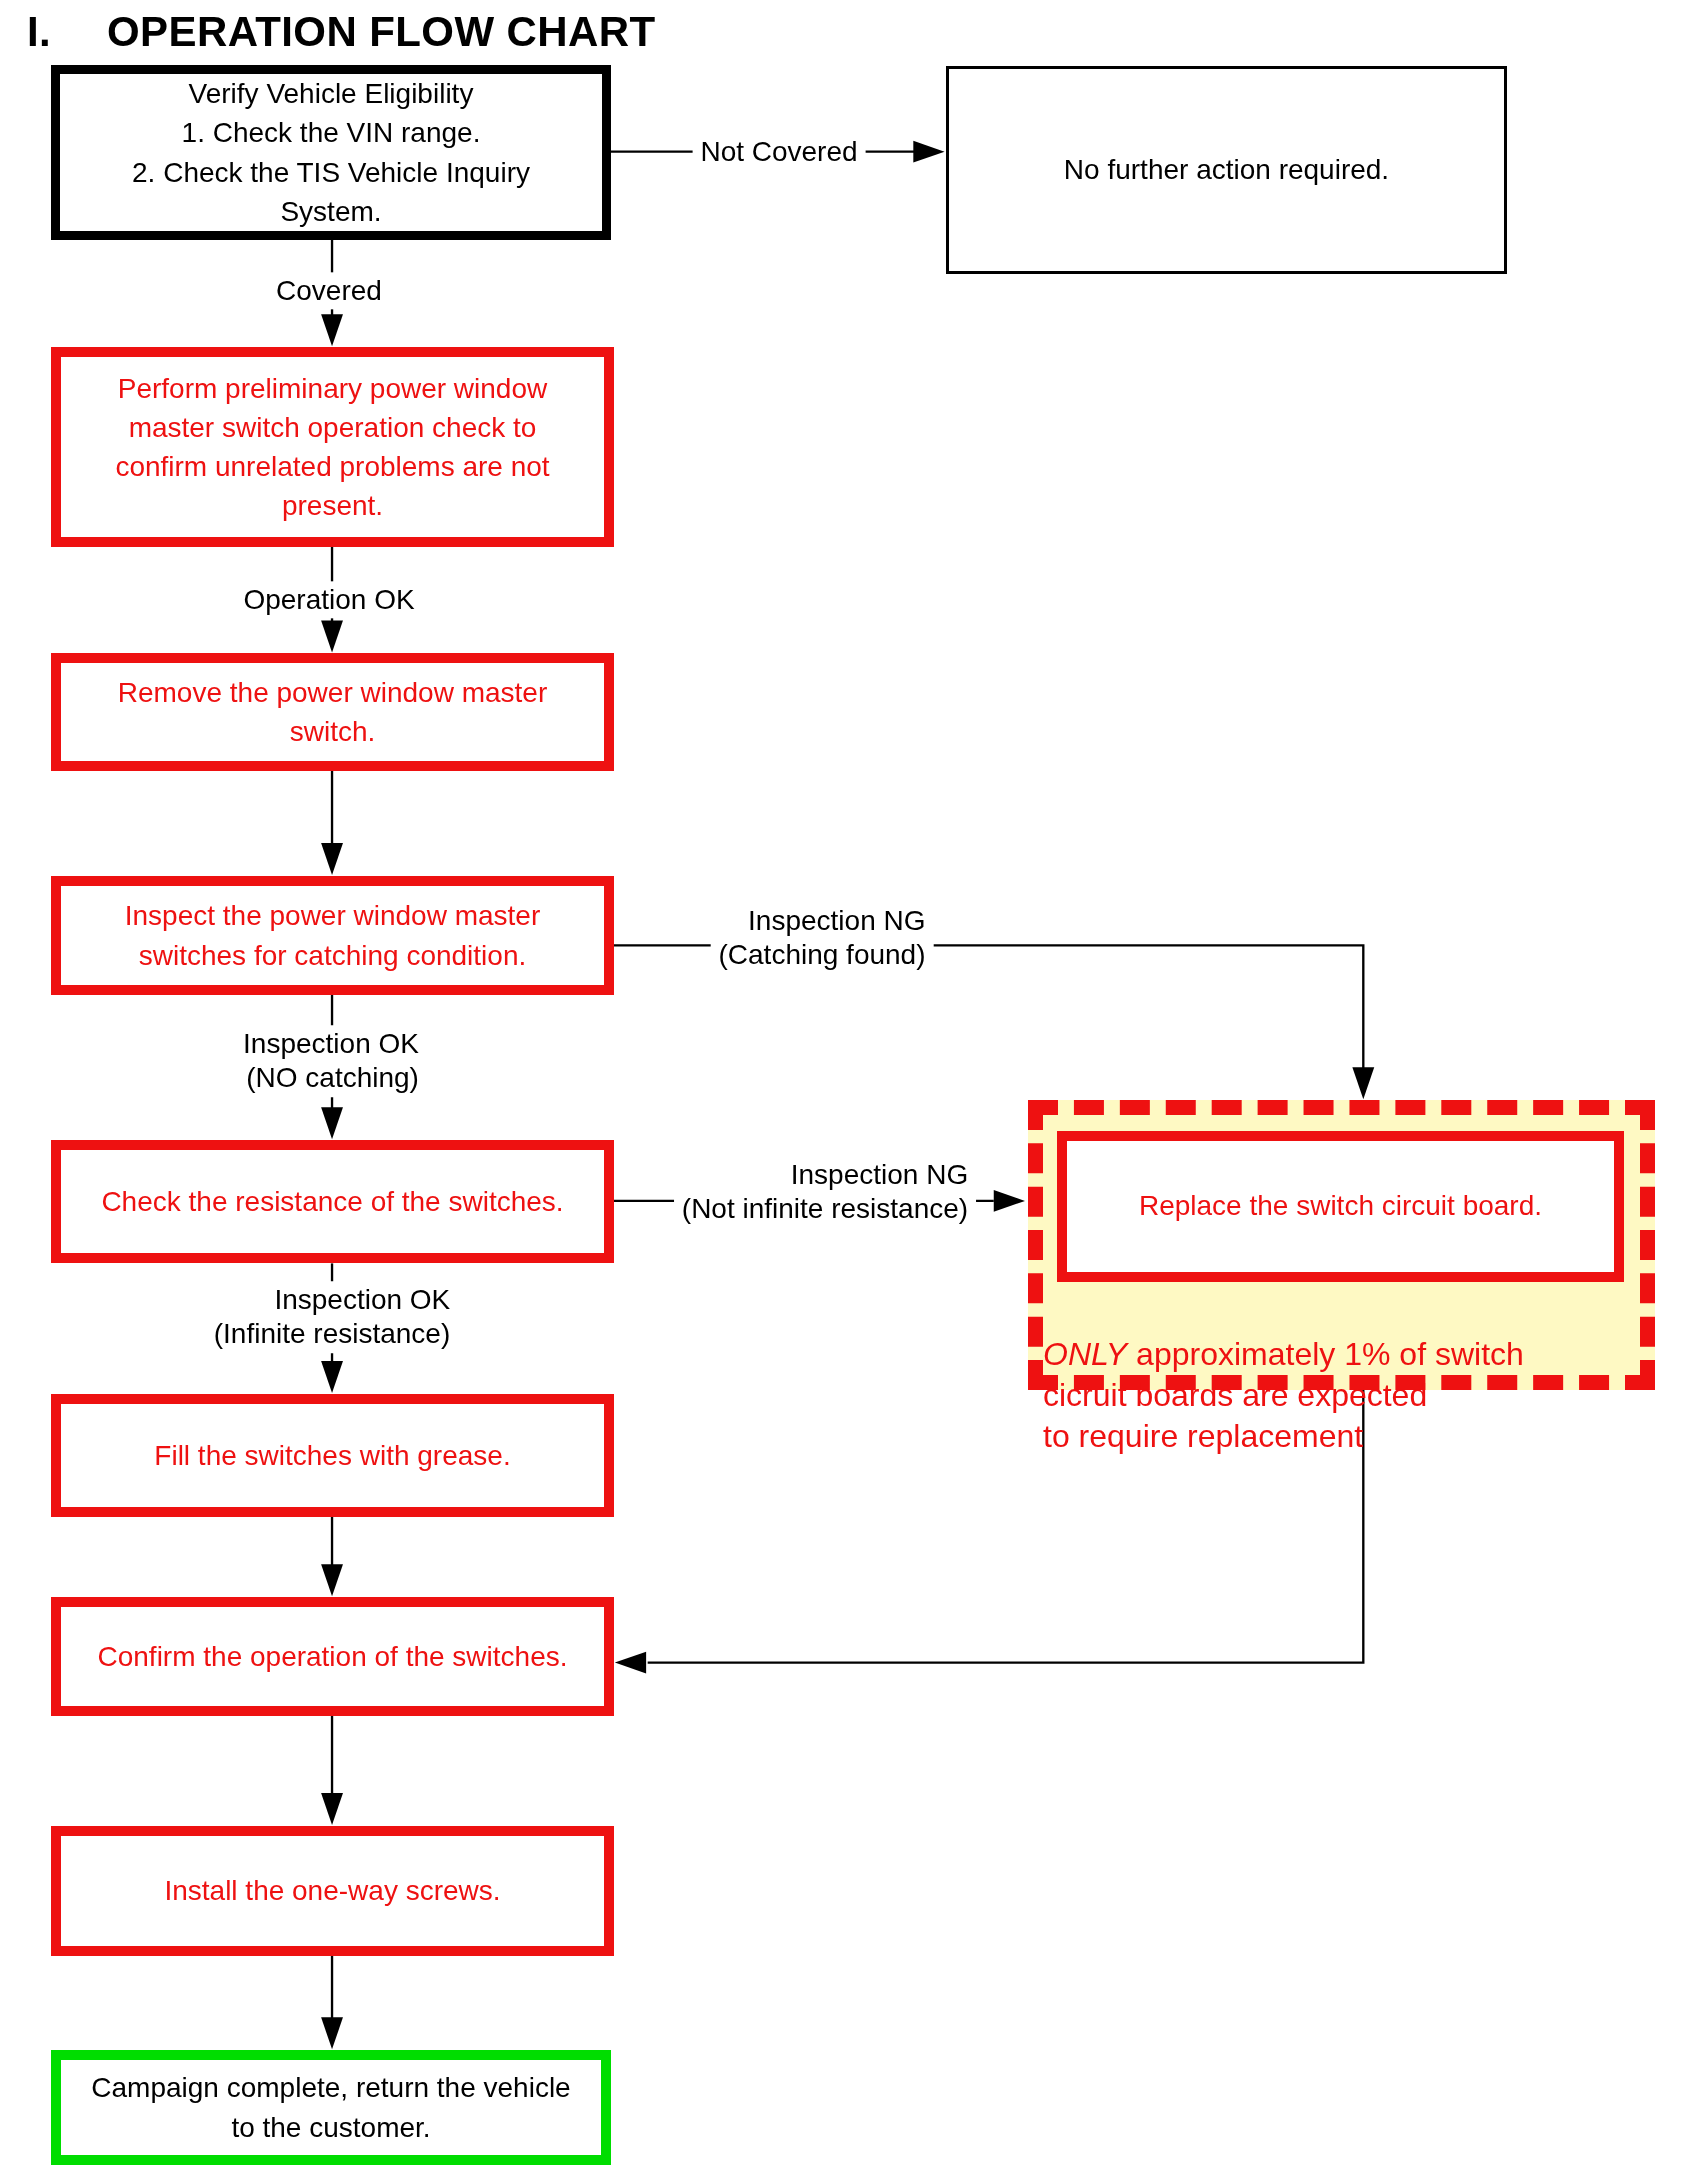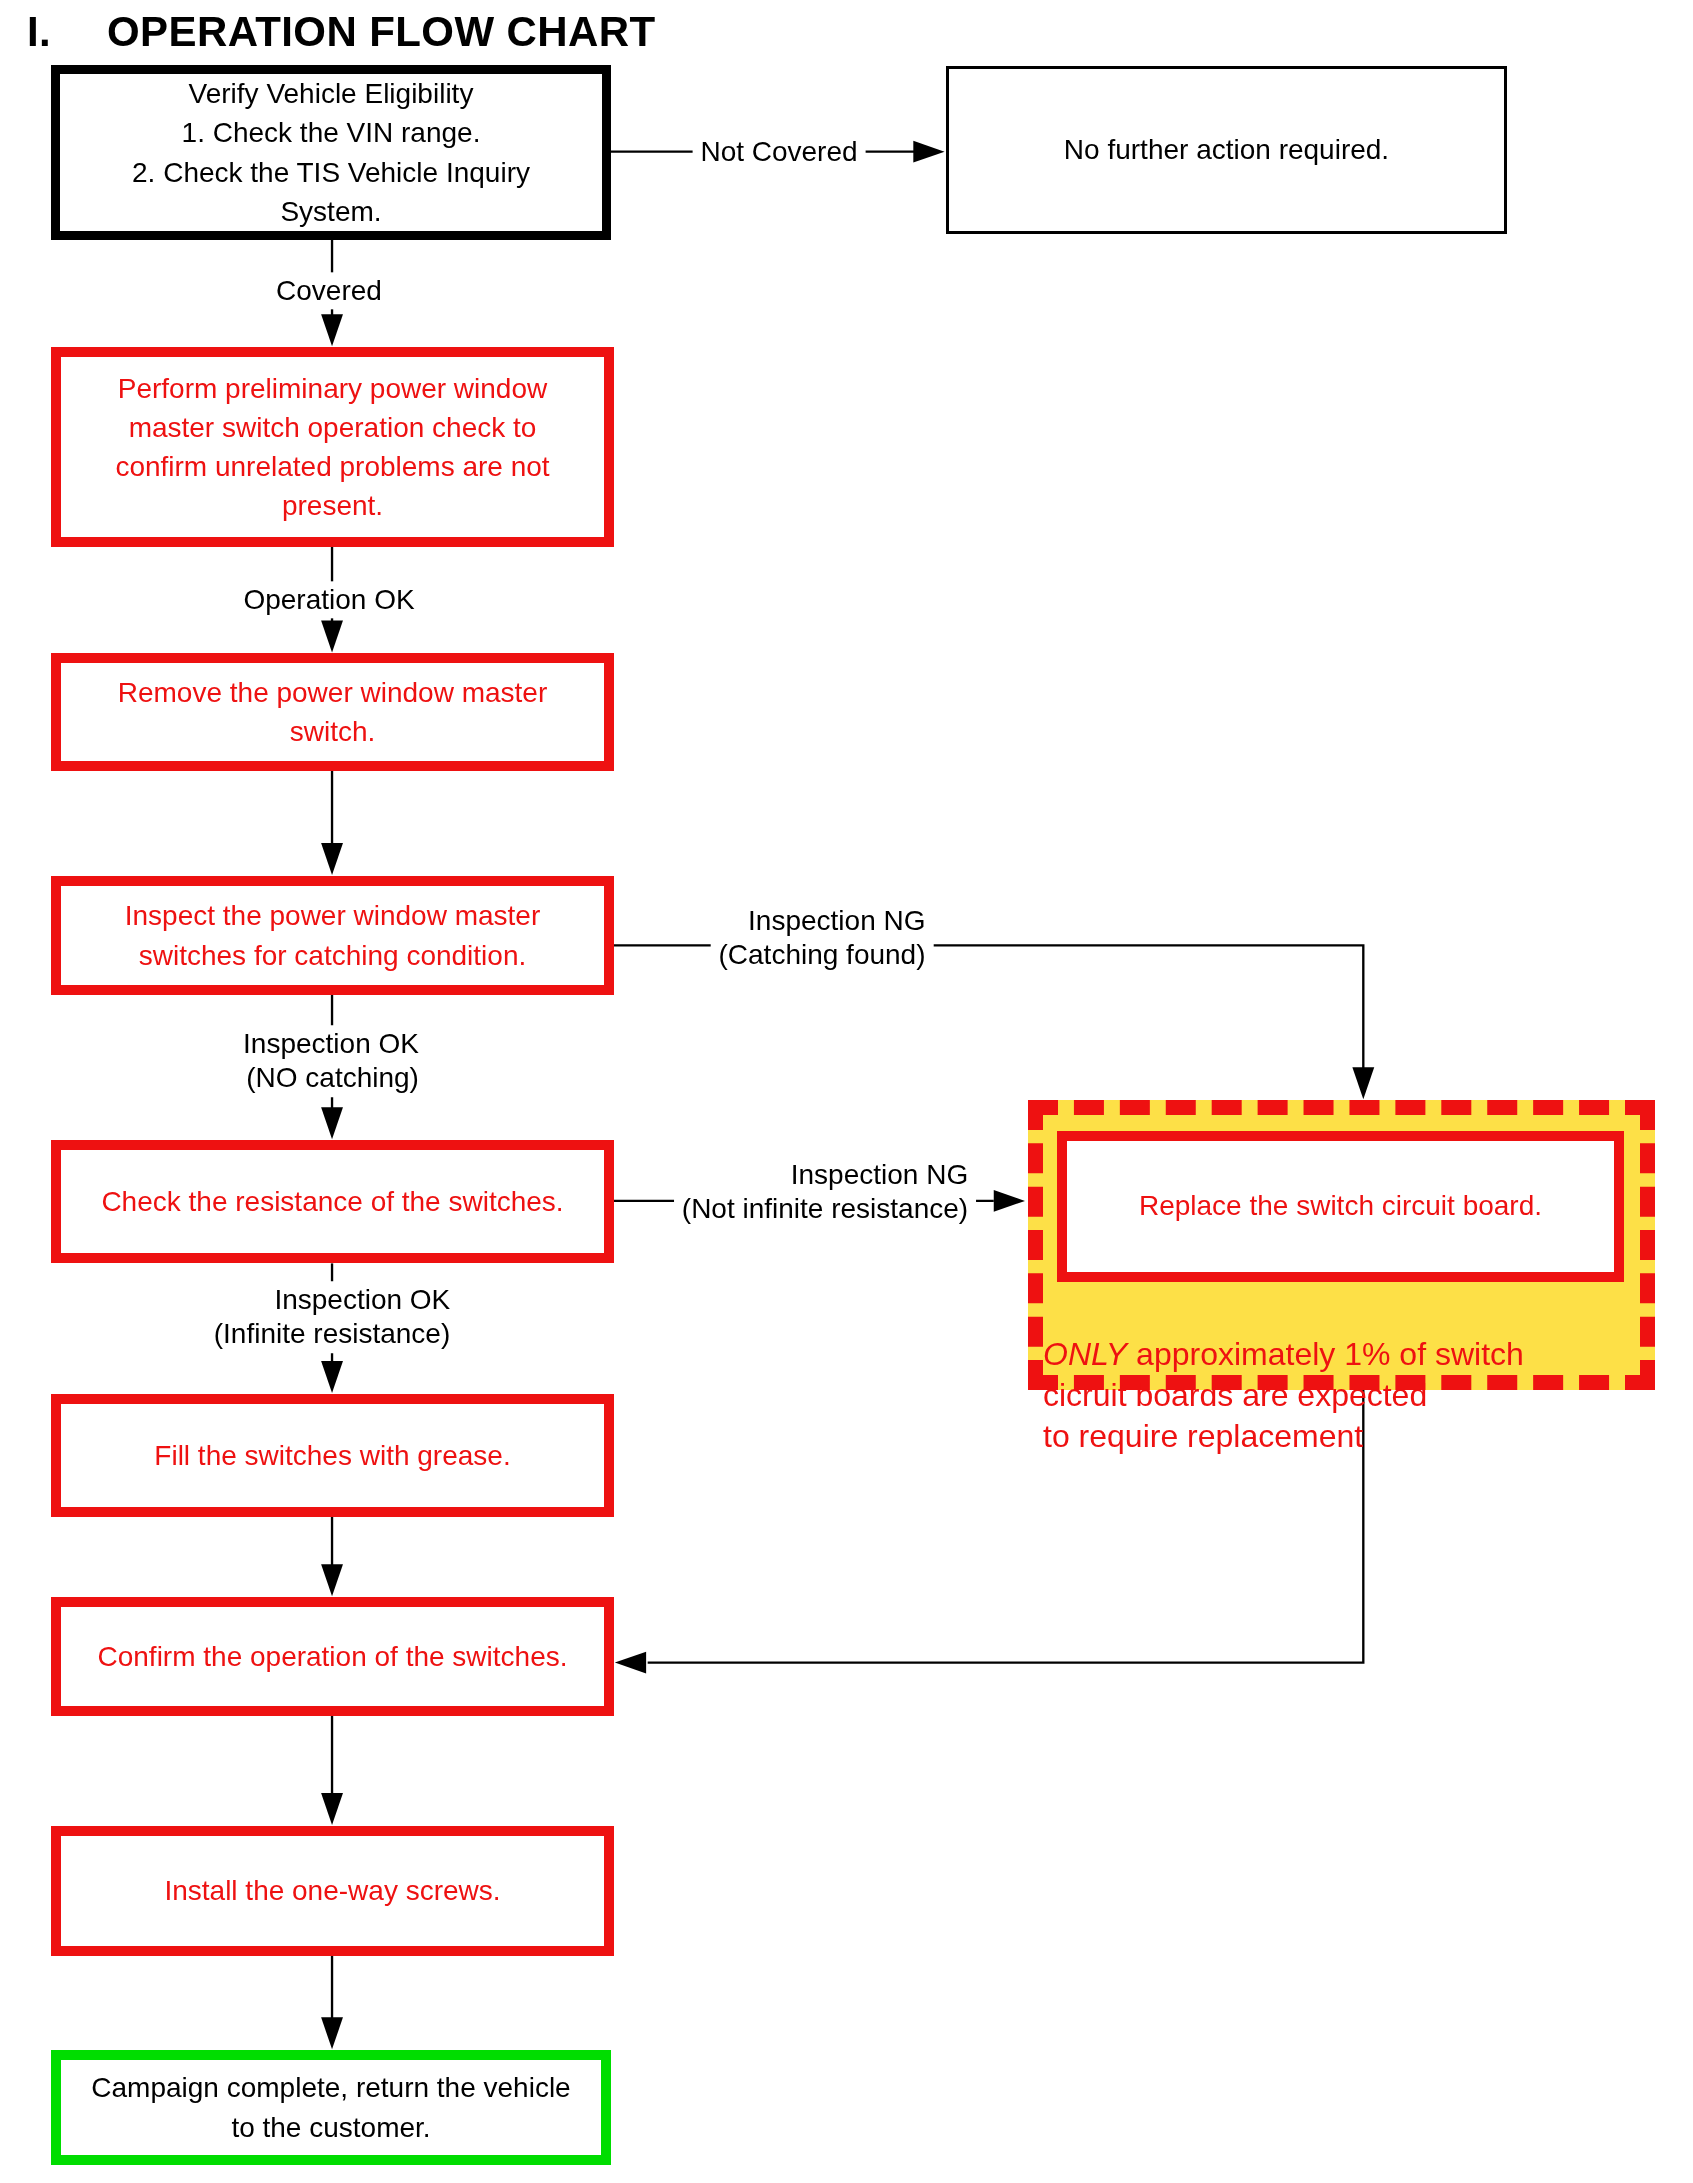--- a/index.html
+++ b/index.html
@@ -68,21 +68,21 @@
     z-index: 2;
   }
   .dashed-region {
     position: absolute;
     left: 1028px;
     top: 1100px;
     width: 627px;
     height: 290px;
     box-sizing: border-box;
     border: 15px dashed var(--red);
-    background: #fde047;
+    background: #fef9c3;
     z-index: 2;
   }
   .dashed-region .replace-node {
     position: absolute;
     left: 14px;
     top: 15.6px;
     width: 567px;
     height: 151px;
     box-sizing: border-box;
     border: 10.2px solid var(--red);
@@ -165,21 +165,21 @@
       <line x1="425" y1="2483" x2="425" y2="2601"></line>
       <polygon points="425,2623 411,2582 439,2582"></polygon>
     </g>
   </svg>
 
   <div class="node black-thick" style="left:51px; top:65px; width:560px; height:175px;">Verify Vehicle Eligibility
 1. Check the VIN range.
 2. Check the TIS Vehicle Inquiry
 System.</div>
 
-  <div class="node black-thin" style="left:946px; top:66px; width:561px; height:168px;">No further action required.</div>
+  <div class="node black-thin" style="left:946px; top:66px; width:561px; height:208px;">No further action required.</div>
 
   <div class="node red" style="left:51px; top:347px; width:563px; height:200px;">Perform preliminary power window
 master switch operation check to
 confirm unrelated problems are not
 present.</div>
 
   <div class="node red" style="left:51px; top:653px; width:563px; height:118px;">Remove the power window master
 switch.</div>
 
   <div class="node red" style="left:51px; top:876px; width:563px; height:119px;">Inspect the power window master

